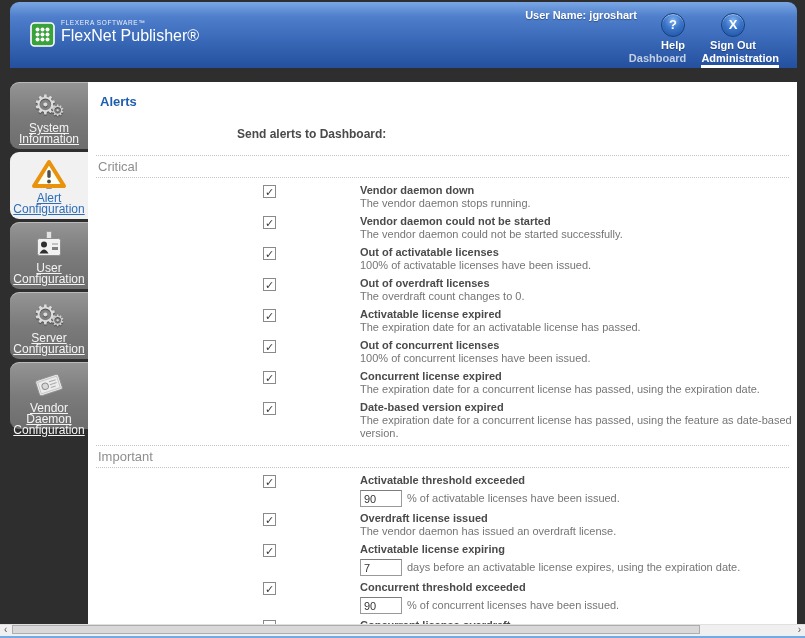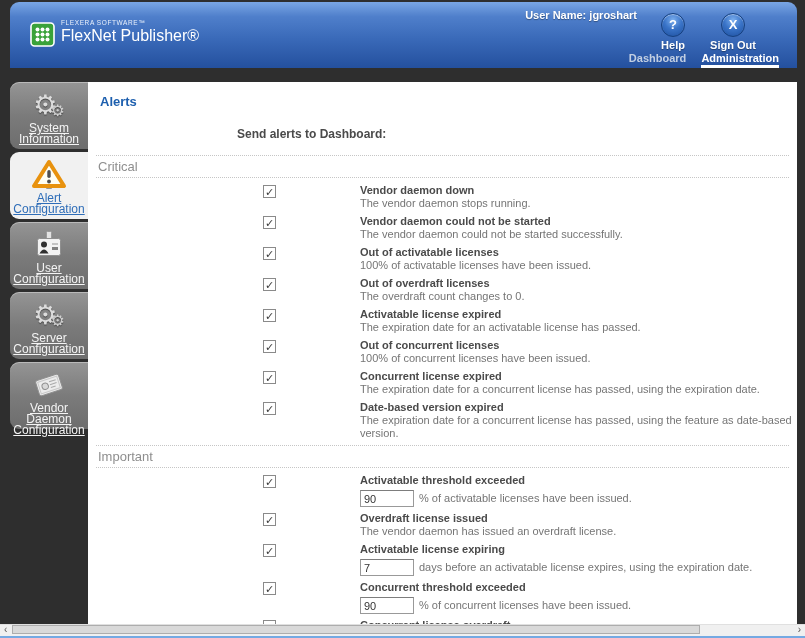--- a/index.html
+++ b/index.html
@@ -90,21 +90,21 @@
     width:13px;height:13px;box-sizing:border-box;
     border:1px solid #8a8a8a;background:#fff;
     font-size:11px;line-height:12px;text-align:center;color:#3c3c3c;
     cursor:pointer;
   }
   .alert-title{font-size:11px;line-height:13px;font-weight:bold;color:#4a4a4a;}
   .alert-desc{font-size:11px;line-height:13px;color:#757575;}
   .alert-text{max-width:440px;}
   .desc-line{margin-top:3px;display:flex;align-items:center;}
   .num-input{
-    width:54px;height:17px;box-sizing:border-box;
+    width:42px;height:17px;box-sizing:border-box;
     border:1px solid #999;border-top-color:#7d7d7d;
     font-family:"Liberation Sans",sans-serif;font-size:11px;color:#333;
     padding:0 3px;margin-right:5px;background:#fff;
   }
 
   
   .hscrollbar{
     position:absolute;left:0;right:0;bottom:2px;height:11px;
     background:#f0f0f0;border-top:1px solid #e0e0e0;
   }

